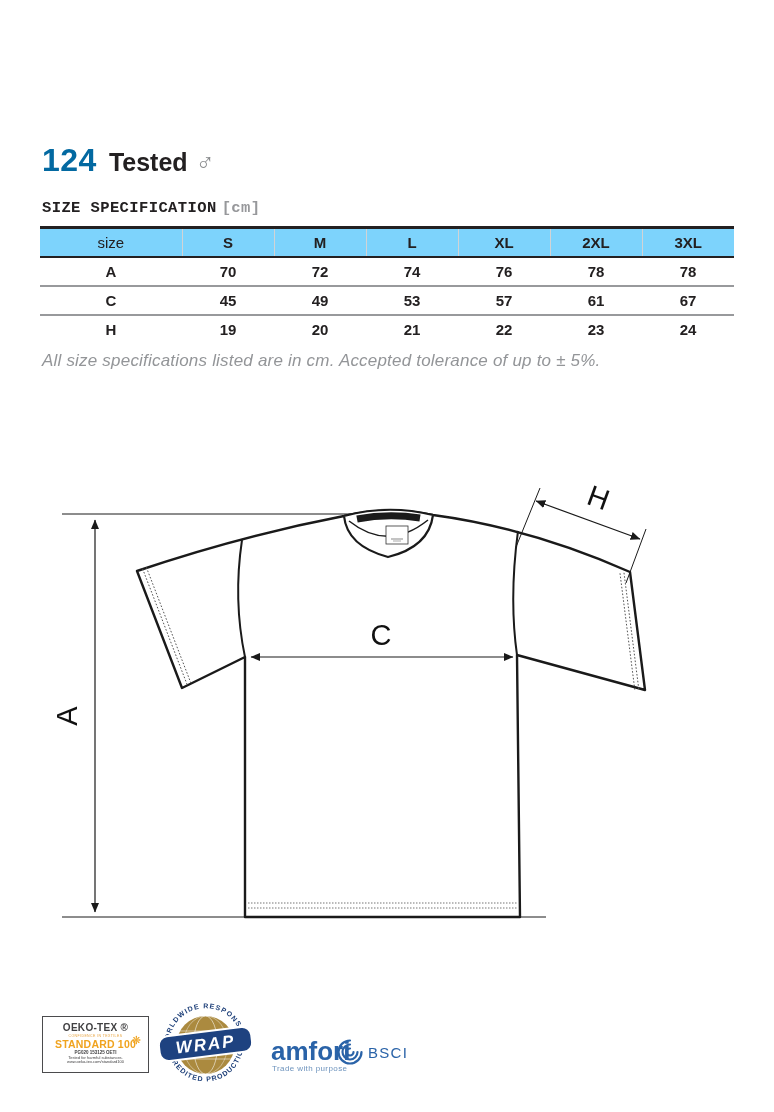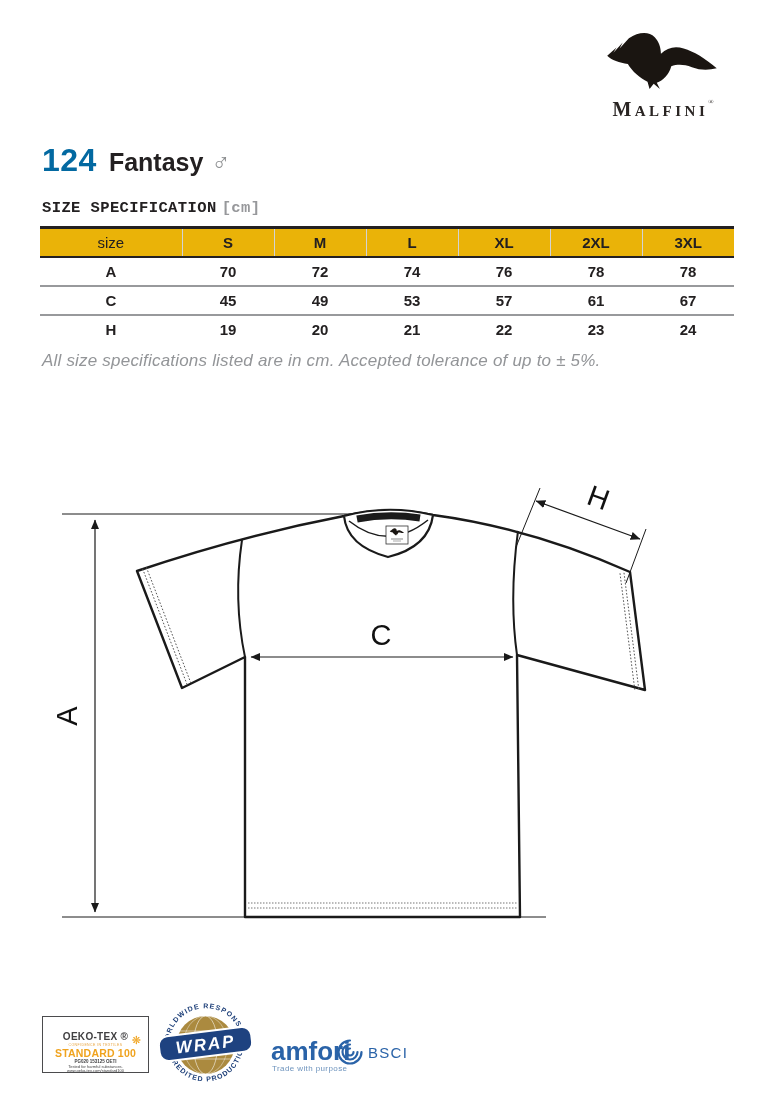--- a/index.html
+++ b/index.html
@@ -23,67 +23,54 @@
   .title-row { position:absolute; left:42px; top:142px; display:flex; align-items:baseline; }
   .product-code { font-size:32px; font-weight:700; color:#0369a1; letter-spacing:.5px; }
   .product-name { font-size:25px; font-weight:700; color:#232021; margin-left:12px; }
   .gender { font-size:25px; color:#8a8c8e; margin-left:8px; font-weight:400; }
   
   .spec-heading { position:absolute; left:42px; top:199px; font-size:15.5px; font-weight:700; letter-spacing:.4px;font-family:Liberation Mono, monospace; }
   .spec-heading .unit { color:#97989b; margin-left:5px; }
   
   .spec-table-wrap { position:absolute; left:40px; top:226px; width:694px; }
   table.spec { width:694px; border-collapse:collapse; table-layout:fixed; border-top:3px solid #232021; }
-  table.spec thead tr { background:#eab308; border-bottom:2px solid #232021; }
+  table.spec thead tr { background:#7dd3fc; border-bottom:2px solid #232021; }
   table.spec tbody tr { border-bottom:2px solid #98999c; }
   table.spec tbody tr:last-child { border-bottom:none; }
   table.spec th, table.spec td { height:29px; text-align:center; font-size:15px; vertical-align:middle; }
   table.spec thead th { font-weight:700; border-left:1px solid #d2d3d5; }
   table.spec thead th.size-col { font-weight:400; border-left:none; }
   table.spec tbody th { font-weight:700; }
   table.spec tbody td { font-weight:700; }
   .spec-note { position:absolute; left:42px; top:351px; font-size:17px; font-style:italic; color:#939598; letter-spacing:.2px; }
   
   .diagram-svg { position:absolute; left:0; top:460px; width:774px; height:480px; }
   
   .oeko-box {
     position:absolute; left:42px; top:1016px; width:107px; height:57px;
-    border:1.5px solid #4b4b4d; text-align:center; padding-top:14px; line-height:1.15;
+    border:1.5px solid #4b4b4d; text-align:center; padding-top:5px; line-height:1.15;
   }
   .oeko-title { font-size:10px; font-weight:700; color:#414042; letter-spacing:.3px; }
   .oeko-sub { font-size:3.5px; color:#e8a33d; letter-spacing:.4px; }
   .oeko-standard { font-size:10.5px; font-weight:700; color:#f0a31e; letter-spacing:.2px;text-align:center; }
   .oeko-cert { font-size:4.5px; font-weight:700; color:#414042; }
   .oeko-tested { font-size:4px; color:#414042; margin-top:1px; }
   .oeko-url { font-size:4px; color:#414042; }
   .oeko-sun { position:absolute; right:7px; top:17px; color:#f0a31e; font-size:11px; }
   .footer-svg { position:absolute; left:30px; top:998px; width:390px; height:100px; }
 </style>
 </head>
 <body>
 
 <div class="page">
 
-  <div class="brand-block">
-    <svg class="eagle-svg" viewBox="0 0 120 66">
-      <path id="eagleP" fill="#1a1511" d="M6,28 L15,20 L12,25 L21,15 L18,21 L27,11
-        C36,5 46,4 52,10 C56,14 58,20 58,26 C64,20 72,18 80,21
-        C90,24 100,30 112,40 C104,42 96,42 88,39 C80,36 74,36 68,38
-        C66,46 60,52 54,54 L57,60 L51,55 L47,60 L45,53
-        C38,50 30,43 26,36 C18,35 10,32 6,28 Z"></path>
-    </svg>
-    <div class="brand-row">
-      <span class="brand-name">MALFINI</span>
-      <span class="brand-reg">®</span>
-    </div>
-  </div>
 
   <div class="title-row">
     <span class="product-code">124</span>
-    <span class="product-name">Fantasy</span>
+    <span class="product-name">Tested</span>
     <span class="gender">♂</span>
   </div>
 
   <div class="spec-heading">
     <span>SIZE SPECIFICATION</span><span class="unit">[cm]</span>
   </div>
 
   <div class="spec-table-wrap">
     <table class="spec">
       <colgroup>

